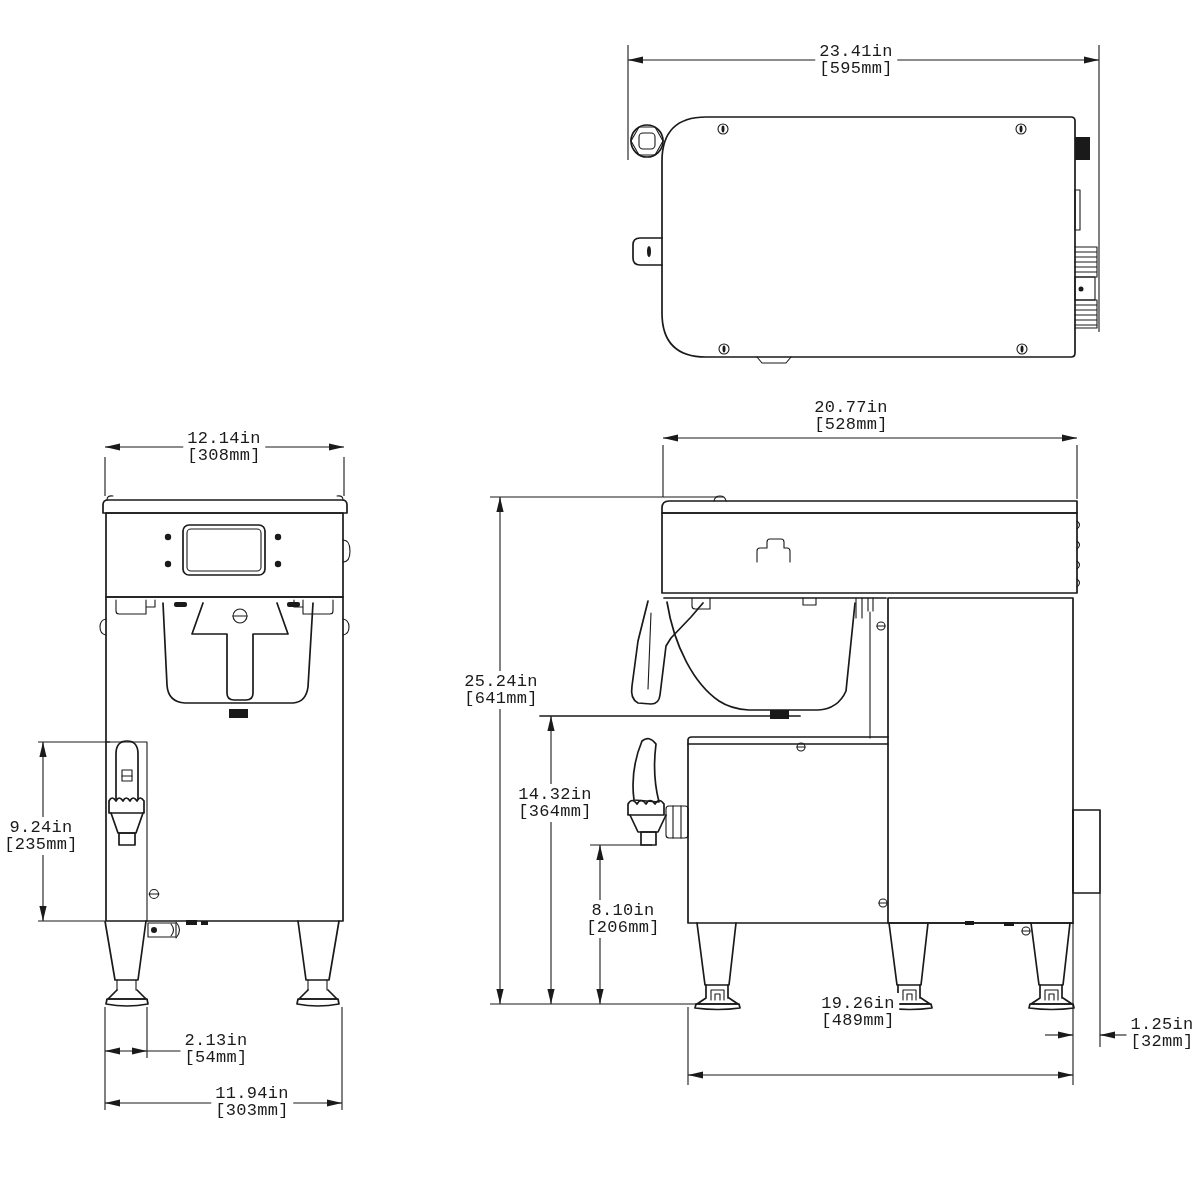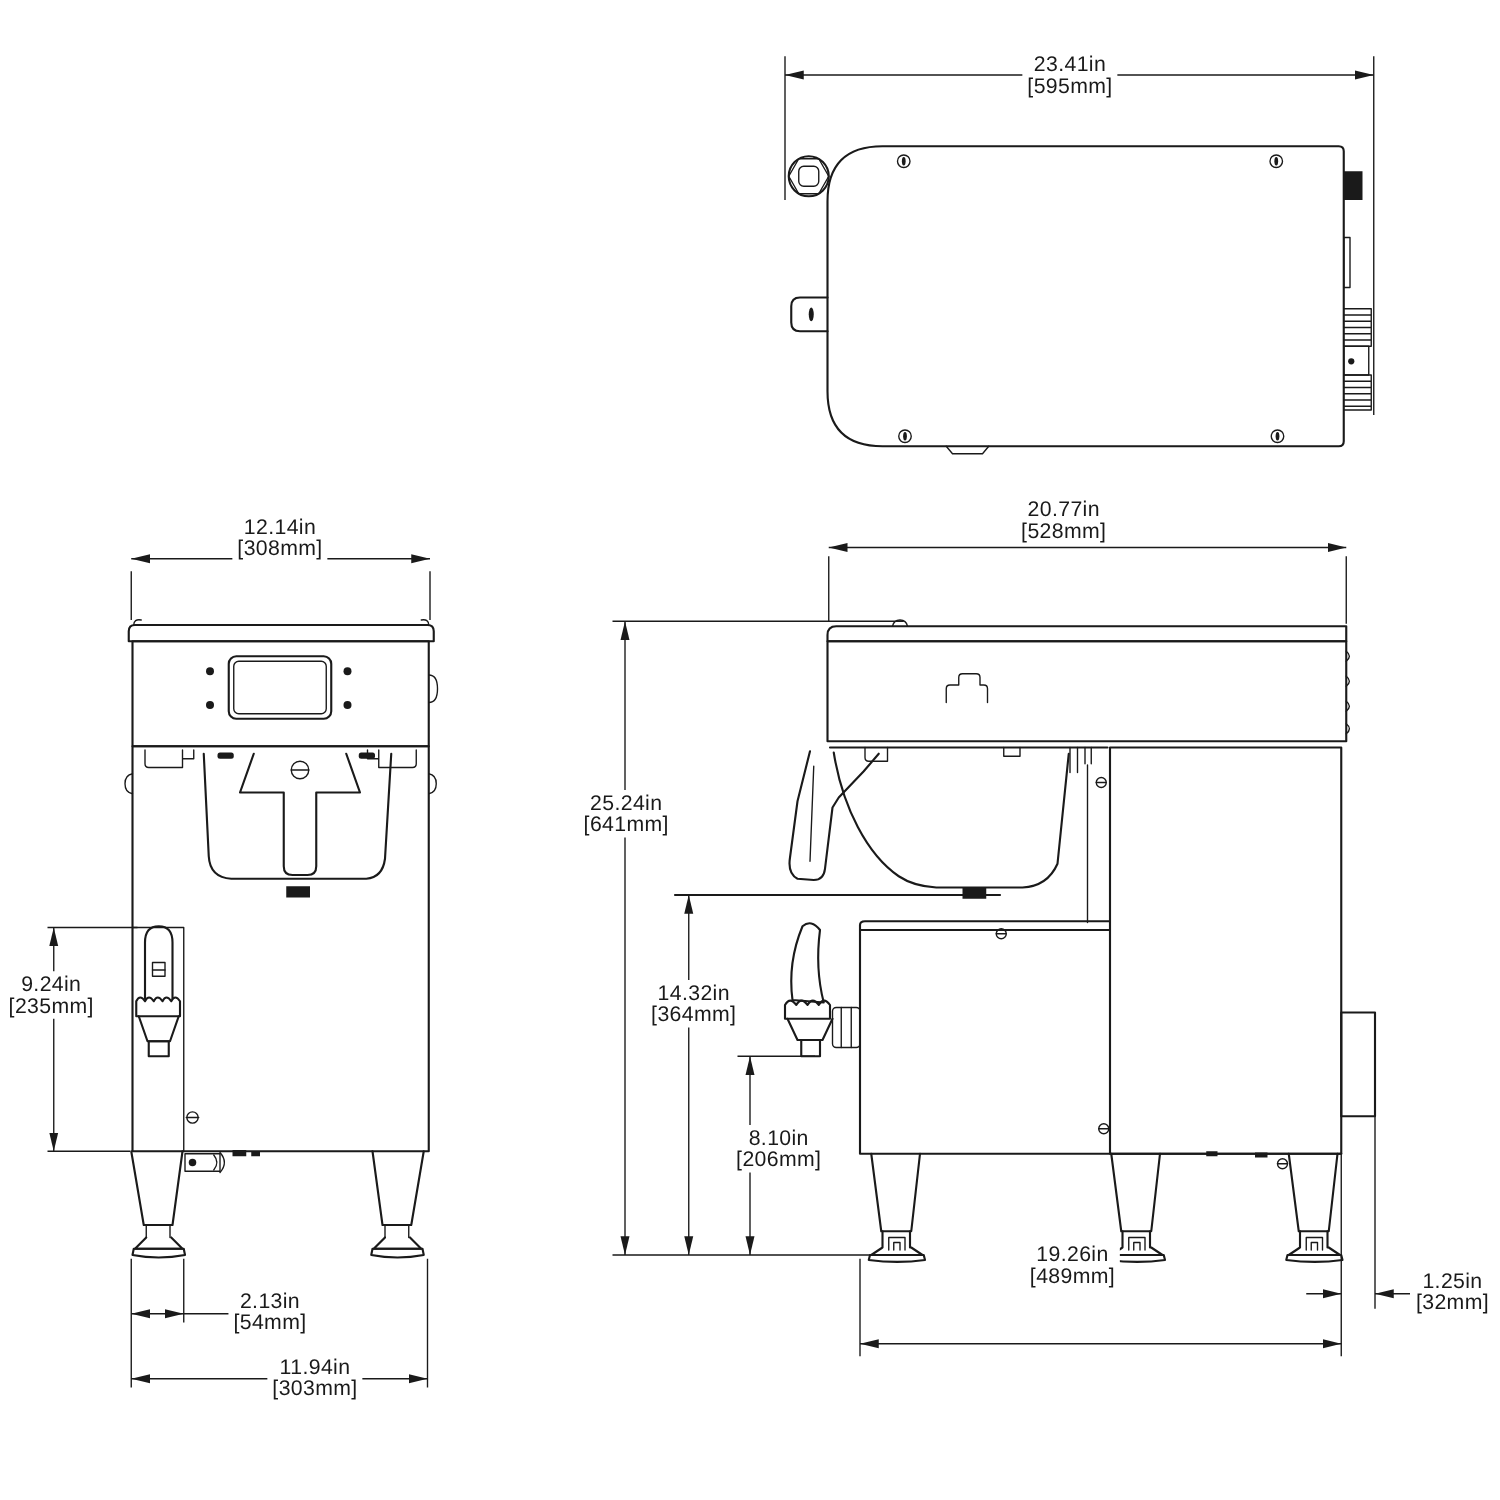--- a/index.html
+++ b/index.html
@@ -1,19 +1,19 @@
 <!DOCTYPE html>
 <html style="--line: #1a1a1a; --bg: #ffffff;"><head>
 <meta charset="utf-8">
 <style>
   :root { --line:#1a1a1a; --bg:#ffffff; }
   html,body { margin:0; padding:0; background:var(--bg); }
   #canvas {
     position:relative; width:1008px; height:1200px; background:var(--bg);
-    font-family:Liberation Sans, sans-serif;
+    font-family:Liberation Mono, monospace;
   }
   svg { position:absolute; left:0; top:0; }
   .ln   { fill:none; stroke:var(--line); stroke-width:1.7; stroke-linecap:round; stroke-linejoin:round; }
   .thin { fill:none; stroke:var(--line); stroke-width:1.1; stroke-linecap:round; stroke-linejoin:round; }
   .dim  { fill:none; stroke:var(--line); stroke-width:1.1; }
   .blk  { fill:var(--line); stroke:none; }
   .arrfill { fill:var(--line); }
   .dimlabel {
     position:absolute; transform:translate(-50%,-50%);
     background:var(--bg); color:var(--line);
@@ -234,41 +234,41 @@
       <line class="dim" x1="1045" y1="1035" x2="1073" y2="1035" marker-end="url(#ah)"></line>
       <line class="dim" x1="1128" y1="1035" x2="1100" y2="1035" marker-end="url(#ah)"></line>
     </g>
   </g>
 </svg>
 
 <div class="dimlabel" style="left:856px;top:60px">
   <span>23.41in</span>
   <span>[595mm]</span>
 </div>
-<div class="dimlabel" style="left:224px;top:430px">
+<div class="dimlabel" style="left:224px;top:447px">
   <span>12.14in</span>
   <span>[308mm]</span>
 </div>
-<div class="dimlabel" style="left:41px;top:796px">
+<div class="dimlabel" style="left:41px;top:836px">
   <span>9.24in</span>
   <span>[235mm]</span>
 </div>
 <div class="dimlabel" style="left:216px;top:1049px">
   <span>2.13in</span>
   <span>[54mm]</span>
 </div>
 <div class="dimlabel" style="left:252px;top:1102px">
   <span>11.94in</span>
   <span>[303mm]</span>
 </div>
 <div class="dimlabel" style="left:851px;top:416px">
   <span>20.77in</span>
   <span>[528mm]</span>
 </div>
-<div class="dimlabel" style="left:501px;top:651px">
+<div class="dimlabel" style="left:501px;top:690px">
   <span>25.24in</span>
   <span>[641mm]</span>
 </div>
 <div class="dimlabel" style="left:555px;top:803px">
   <span>14.32in</span>
   <span>[364mm]</span>
 </div>
 <div class="dimlabel" style="left:623px;top:919px">
   <span>8.10in</span>
   <span>[206mm]</span>

